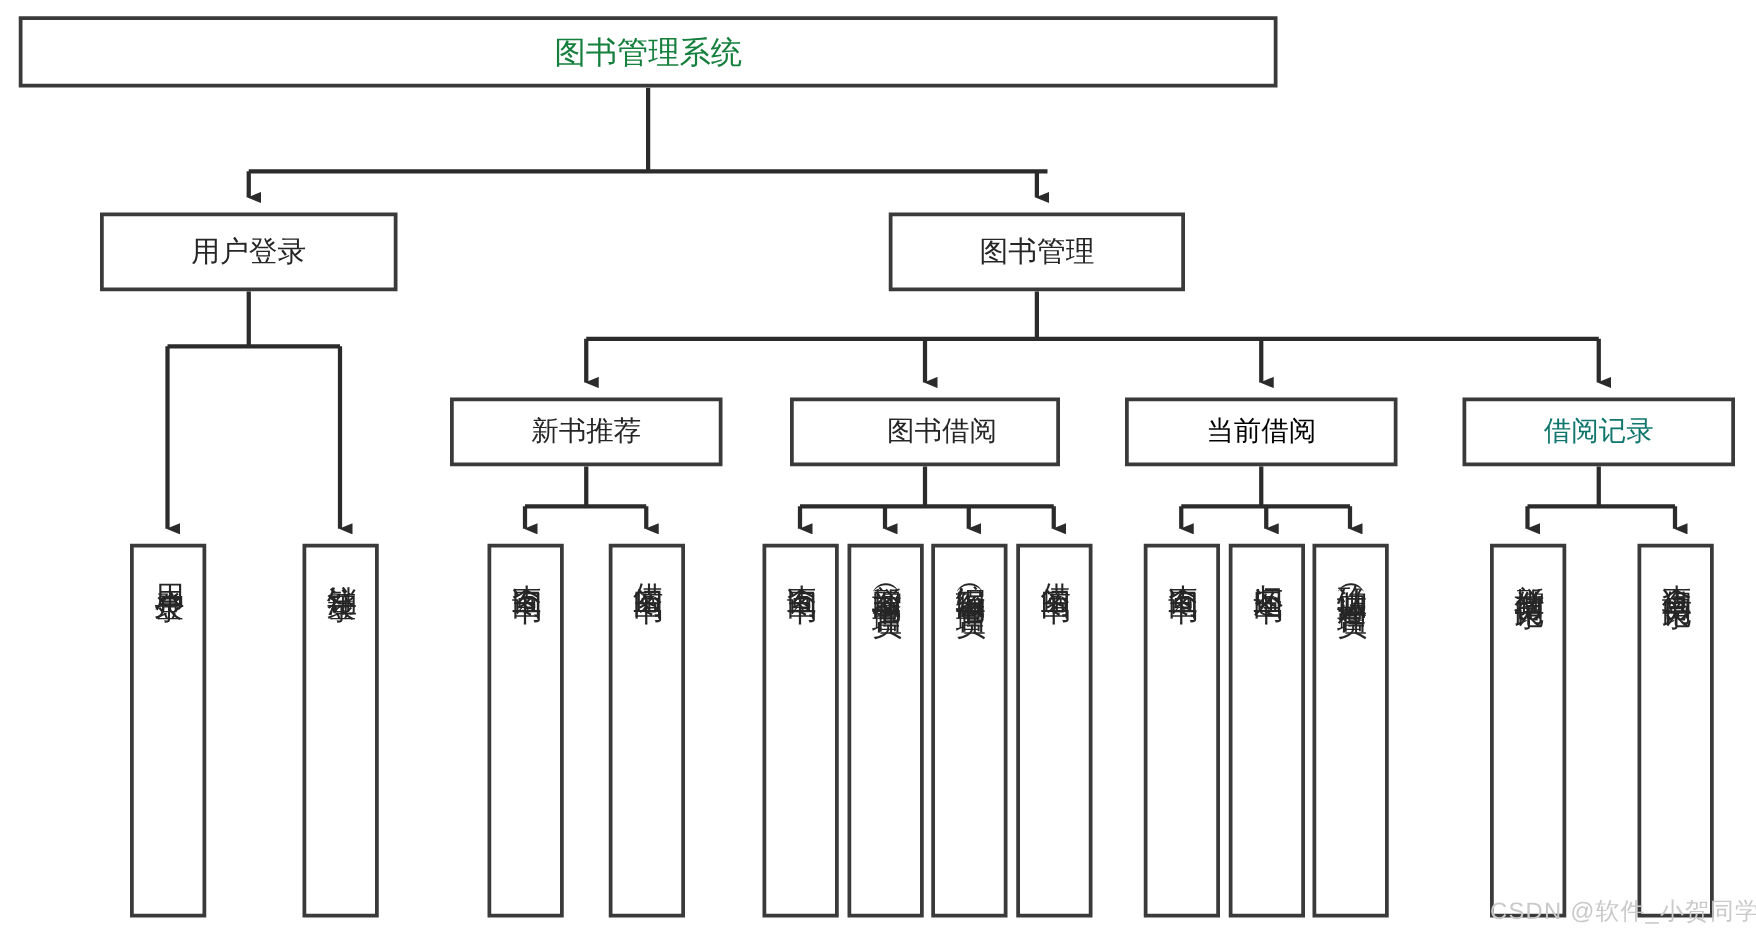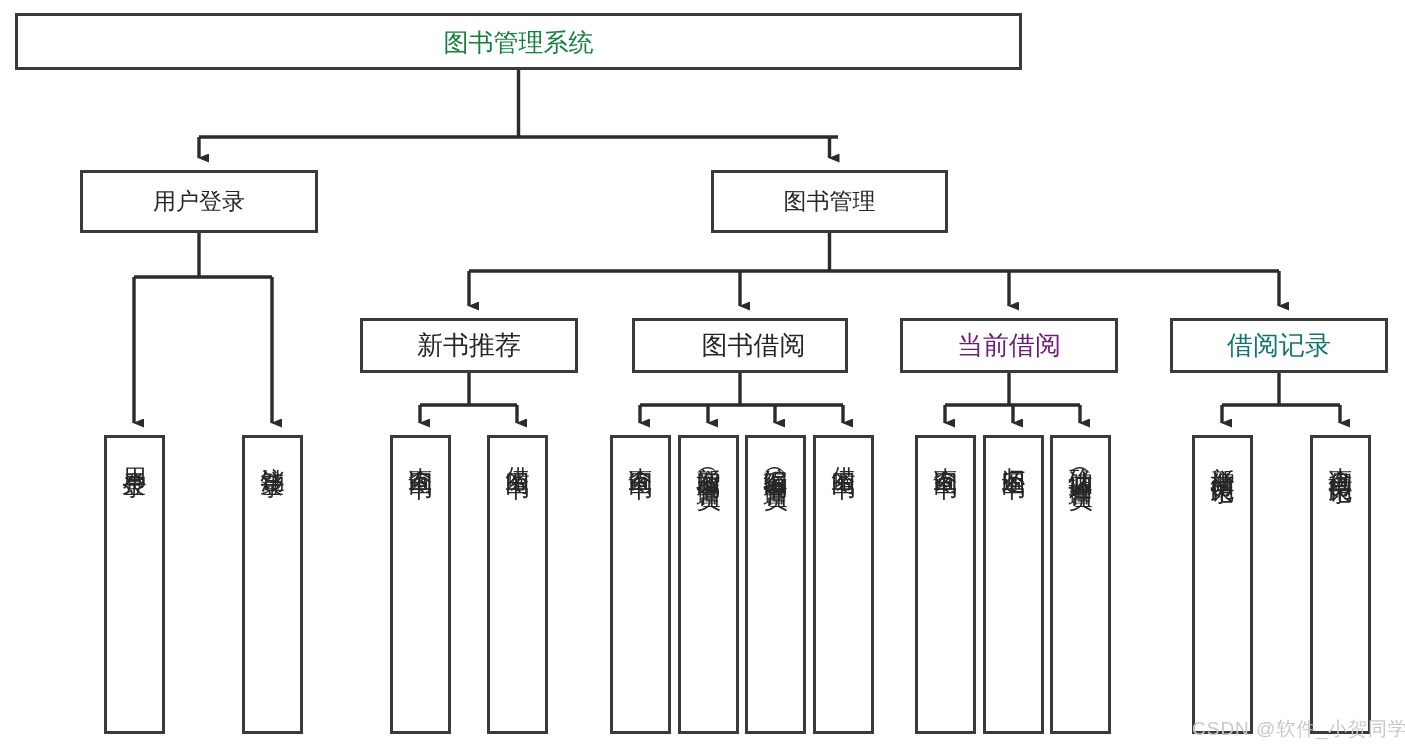--- a/index.html
+++ b/index.html
@@ -43,21 +43,21 @@
     text-align: center;
     white-space: nowrap;
   }
   .node-root .node-label {
     font-size: 25px;
   }
   .node-l2 .node-label {
     font-size: 23px;
   }
   .node-l3 .node-label {
-    font-size: 26px;
+    font-size: 22px;
   }
   
   .node-leaf {
     align-items: flex-start;
     justify-content: center;
     padding-top: 10px;
   }
   .node-leaf .node-label {
     writing-mode: vertical-rl;
     text-orientation: upright;
@@ -141,21 +141,21 @@
     <span class="node-label" style="color: rgb(38, 38, 38);">图书管理</span>
   </div>
 
   <div class="node-box node-l3" style="left: 360px; top: 318px; width: 218px; height: 55px; border-color: rgb(58, 58, 58); background: rgb(255, 255, 255);">
     <span class="node-label" style="color: rgb(38, 38, 38);">新书推荐</span>
   </div>
   <div class="node-box node-l3" style="left: 632px; top: 318px; width: 216px; height: 55px; border-color: rgb(58, 58, 58); background: rgb(255, 255, 255); padding-left: 27px;">
     <span class="node-label" style="color: rgb(38, 38, 38);">图书借阅</span>
   </div>
   <div class="node-box node-l3" style="left: 900px; top: 318px; width: 218px; height: 55px; border-color: rgb(58, 58, 58); background: rgb(255, 255, 255);">
-    <span class="node-label" style="color: #701a75;">当前借阅</span>
+    <span class="node-label" style="color: #000000;">当前借阅</span>
   </div>
   <div class="node-box node-l3" style="left: 1170px; top: 318px; width: 218px; height: 55px; border-color: rgb(58, 58, 58); background: rgb(255, 255, 255);">
     <span class="node-label" style="color: #0f766e;">借阅记录</span>
   </div>
 
   <div class="node-box node-leaf" style="left: 104px; top: 435px; width: 61px; height: 299px; border-color: rgb(58, 58, 58); background: rgb(255, 255, 255);">
     <span class="node-label" style="color: rgb(38, 38, 38);">用户登录</span>
   </div>
   <div class="node-box node-leaf" style="left: 242px; top: 435px; width: 61px; height: 299px; border-color: rgb(58, 58, 58); background: rgb(255, 255, 255);">
     <span class="node-label" style="color: rgb(38, 38, 38);">注销登录</span>

